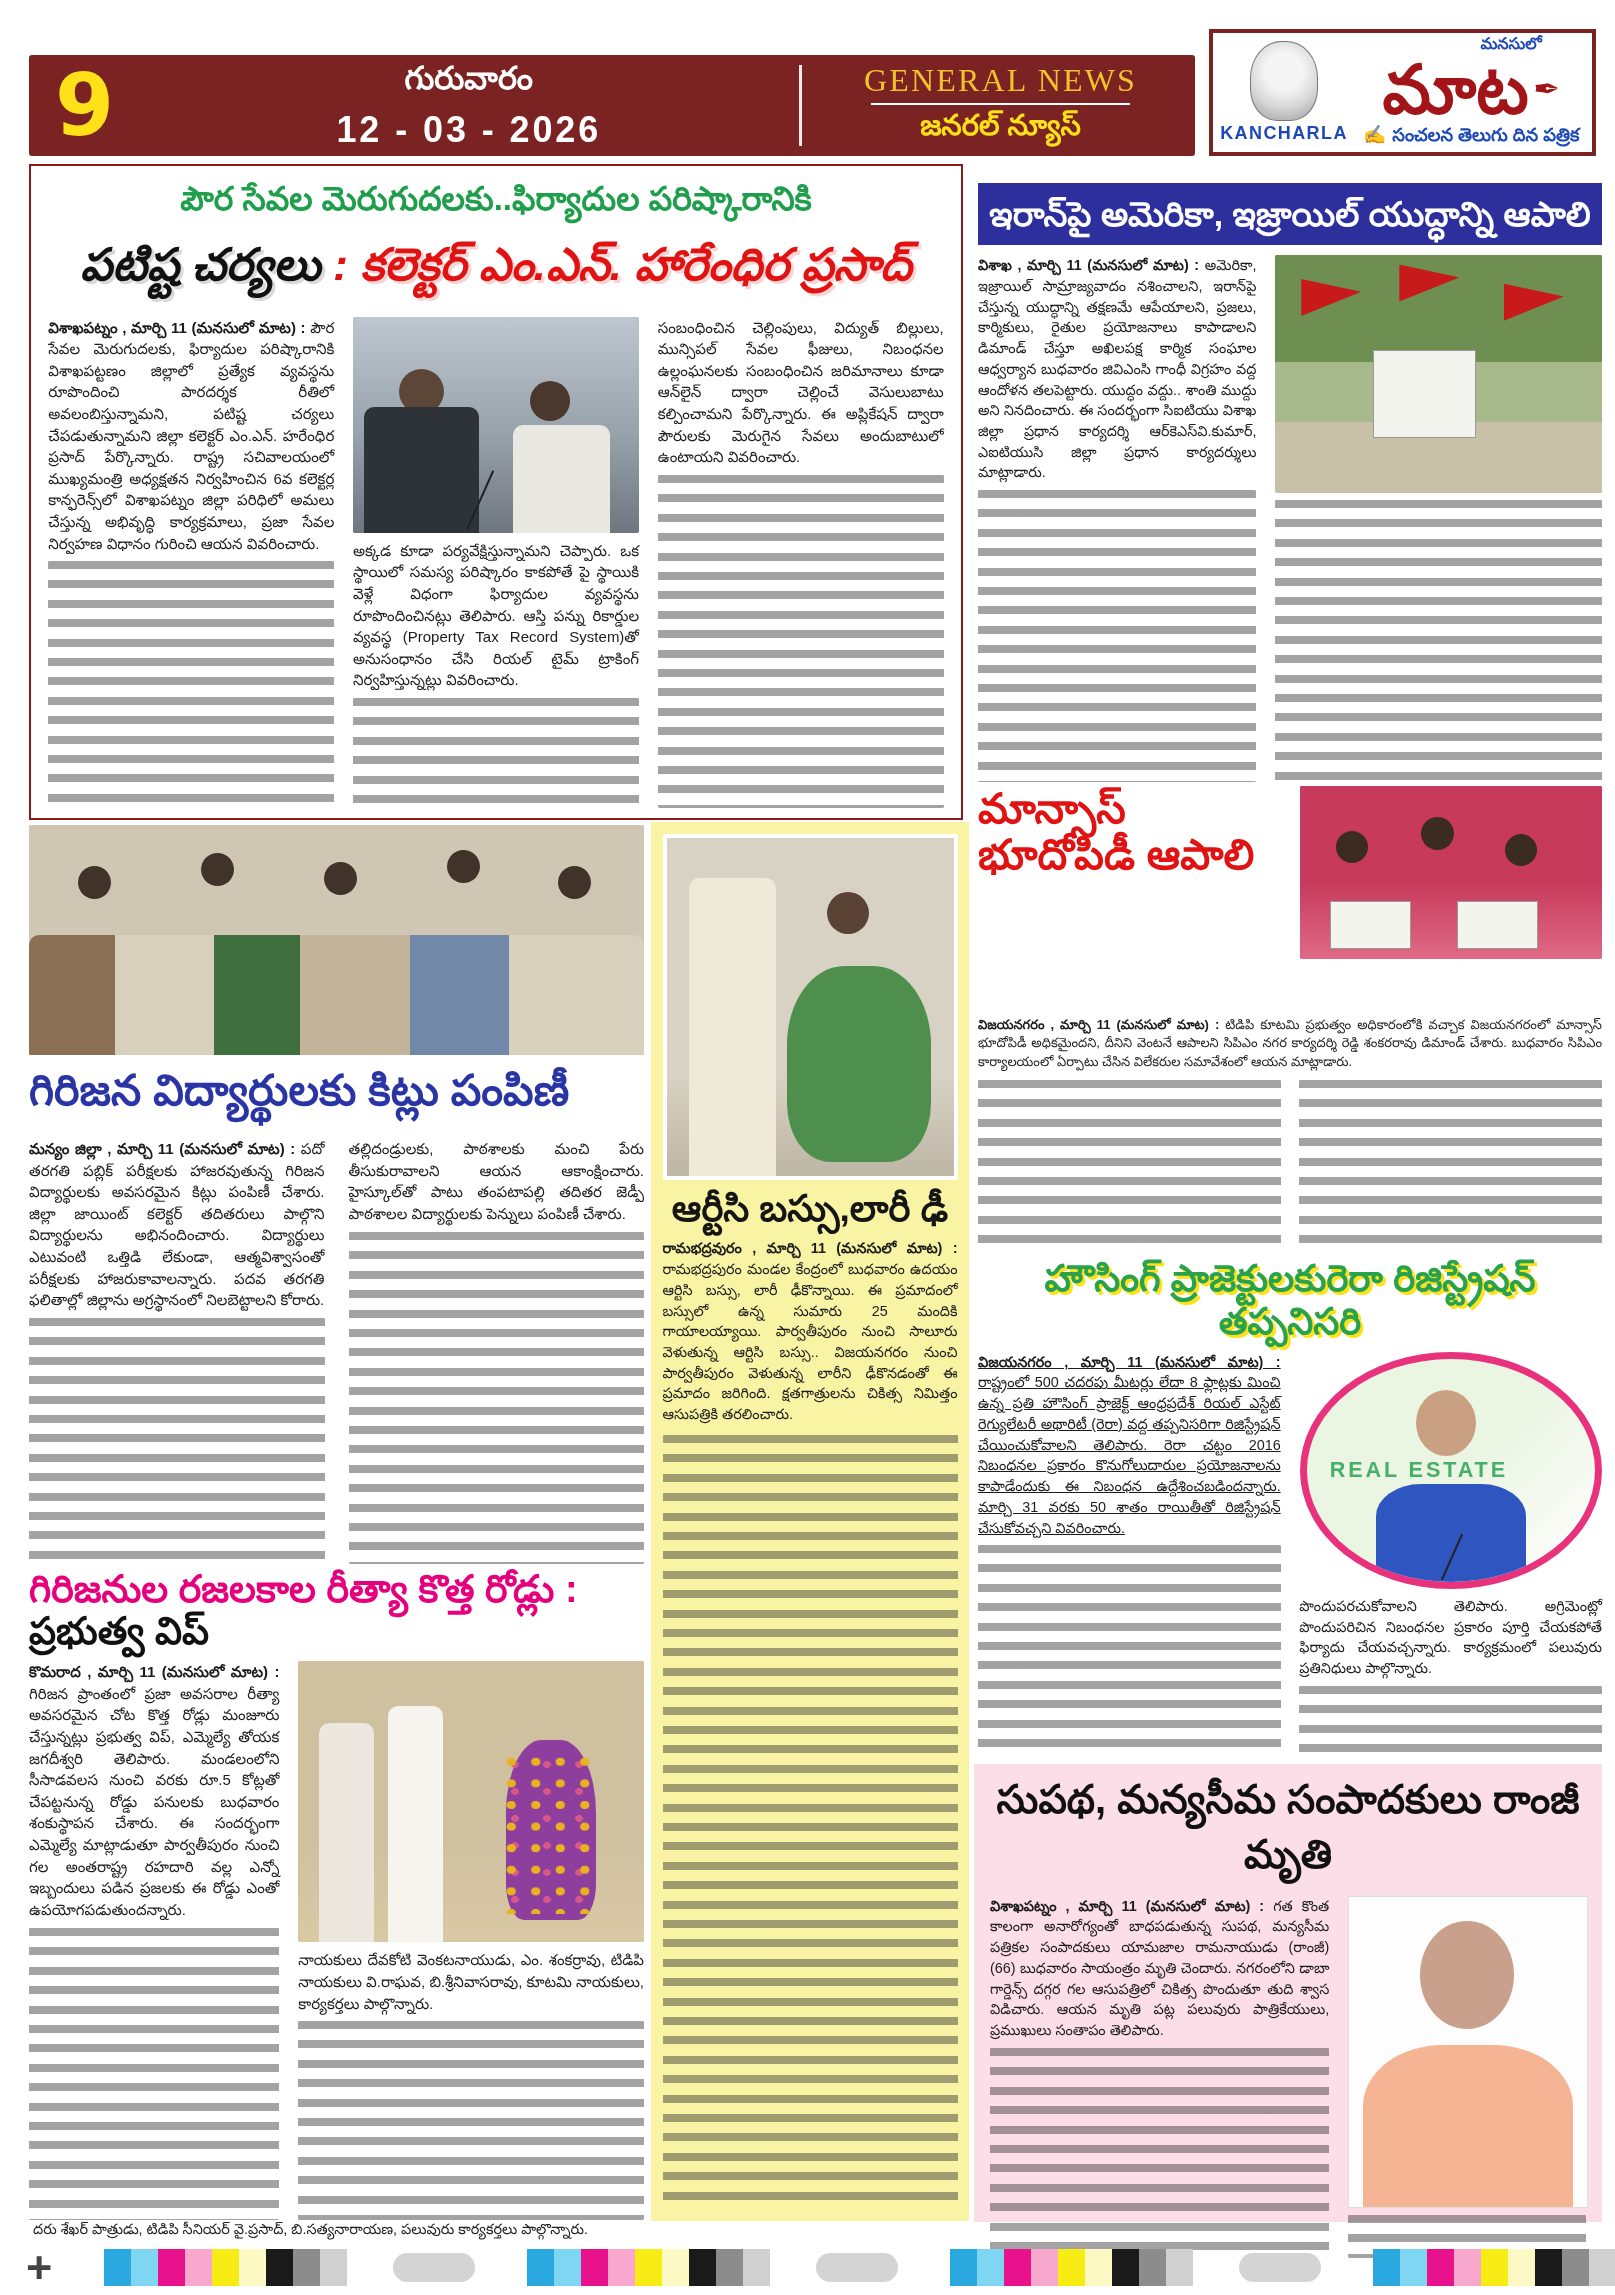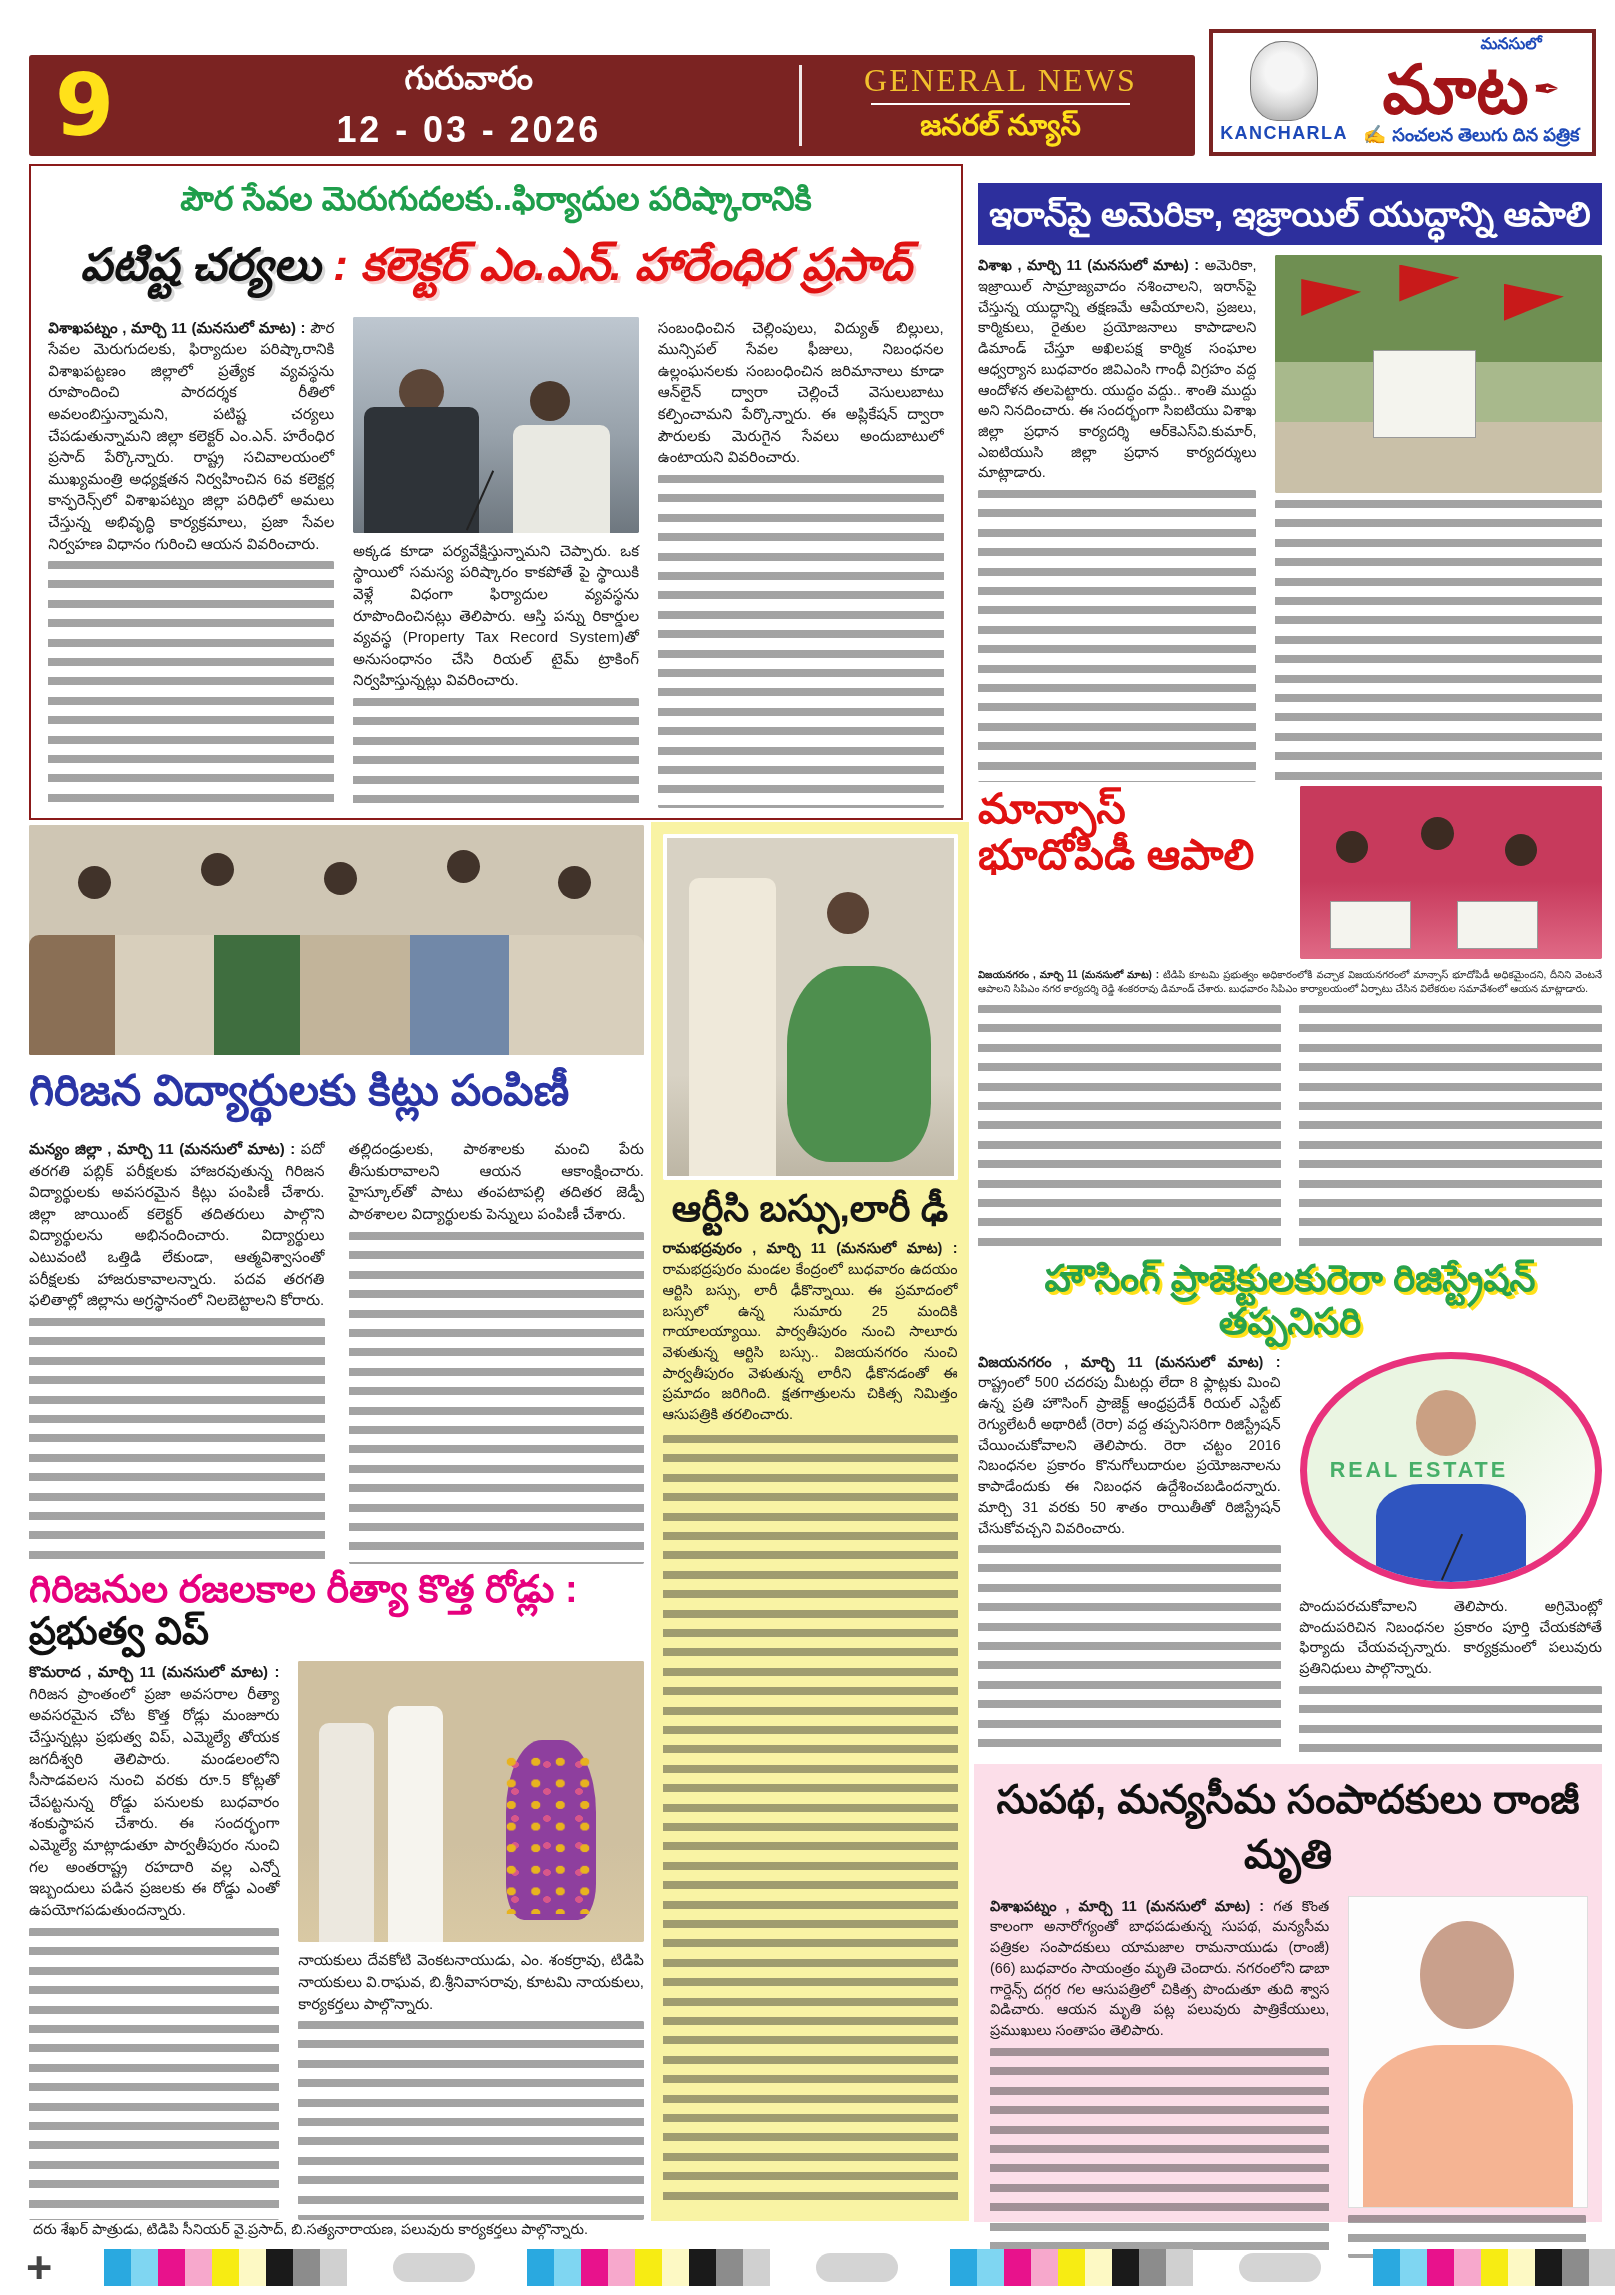--- a/index.html
+++ b/index.html
@@ -193,38 +193,38 @@
     <div style="display:flex;gap:14.4px;align-items:flex-start;">
       <div class="mansas-headline">మాన్సాస్ భూదోపిడీ ఆపాలి</div>
       <div class="photo mansas-photo" style="width:302px;">
         <div class="head" style="left:12%;top:26%;width:32px;height:32px;background:#3c2b22;"></div>
         <div class="head" style="left:40%;top:18%;width:33px;height:33px;background:#3c2b22;"></div>
         <div class="head" style="left:68%;top:28%;width:32px;height:32px;background:#3c2b22;"></div>
         <div class="placard" style="left:10%;bottom:6%;width:79px;height:46px;"></div>
         <div class="placard" style="left:52%;bottom:6%;width:79px;height:46px;"></div>
       </div>
     </div>
-    <div class="body-text" style="font-size:10px;">
+    <div class="body-text" style="font-size:13px;margin-top:48px;">
       <span class="dateline">విజయనగరం , మార్చి 11 (మనసులో మాట) : </span><span>టిడిపి కూటమి ప్రభుత్వం అధికారంలోకి వచ్చాక విజయనగరంలో మాన్సాస్ భూదోపిడీ అధికమైందని, దీనిని వెంటనే ఆపాలని సిపిఎం నగర కార్యదర్శి రెడ్డి శంకరరావు డిమాండ్ చేశారు. బుధవారం సిపిఎం కార్యాలయంలో ఏర్పాటు చేసిన విలేకరుల సమావేశంలో ఆయన మాట్లాడారు.</span>
     </div>
     <div class="cols" style="flex:1;">
       <div class="col" style="width:50%;">
           <div class="tfill"></div>
         </div>
       <div class="col" style="width:50%;">
           <div class="tfill"></div>
         </div>
     </div>
   </div>
 
   <div class="article housing-article">
     <div class="housing-headline">హౌసింగ్ ప్రాజెక్టులకురెరా రిజిస్ట్రేషన్ తప్పనిసరి</div>
     <div class="cols" style="flex:1;">
       <div class="col" style="width:50%;">
-        <div class="body-text" style="font-size:14.4px;">
+        <div class="body-text" style="font-size:14.4px;text-decoration:underline;">
           <span class="dateline">విజయనగరం , మార్చి 11 (మనసులో మాట) : </span><span>రాష్ట్రంలో 500 చదరపు మీటర్లు లేదా 8 ఫ్లాట్లకు మించి ఉన్న ప్రతి హౌసింగ్ ప్రాజెక్ట్ ఆంధ్రప్రదేశ్ రియల్ ఎస్టేట్ రెగ్యులేటరీ అథారిటీ (రెరా) వద్ద తప్పనిసరిగా రిజిస్ట్రేషన్ చేయించుకోవాలని తెలిపారు. రెరా చట్టం 2016 నిబంధనల ప్రకారం కొనుగోలుదారుల ప్రయోజనాలను కాపాడేందుకు ఈ నిబంధన ఉద్దేశించబడిందన్నారు. మార్చి 31 వరకు 50 శాతం రాయితీతో రిజిస్ట్రేషన్ చేసుకోవచ్చని వివరించారు.</span>
         </div>
         <div class="tfill"></div>
       </div>
       <div class="col" style="width:50%;">
         <div class="oval-photo">
           <div class="backdrop-text">REAL ESTATE</div>
           <div class="head" style="left:38%;top:14%;width:60px;height:66px;background:#caa083;"></div>
           <div class="vest" style="left:24%;bottom:-4%;width:52%;height:48%;"></div>
           <div class="mic-line" style="left:50%;bottom:0;height:50px;"></div>

